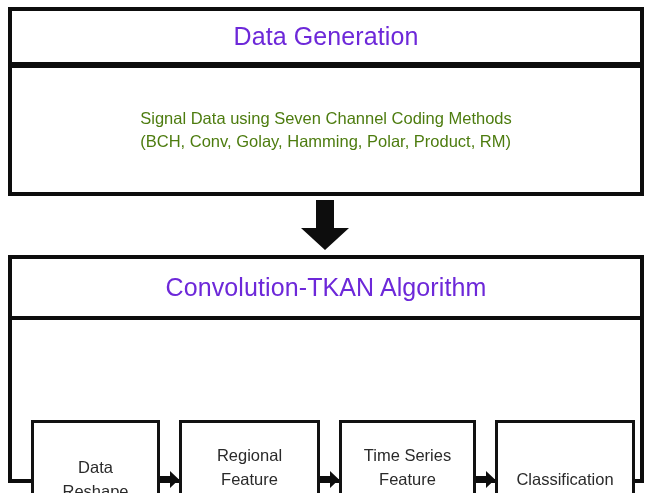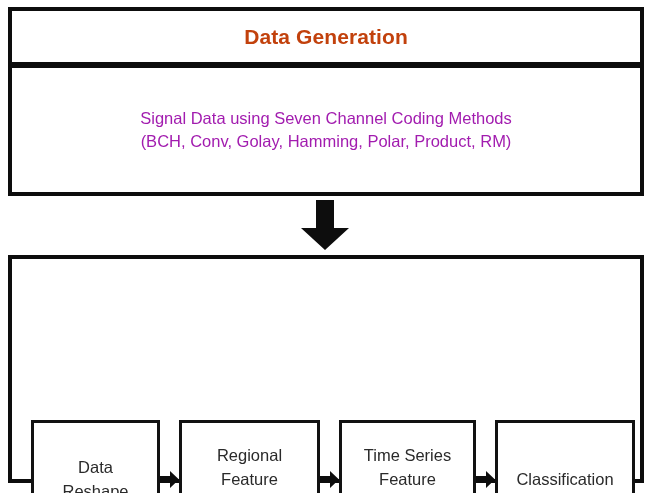--- a/index.html
+++ b/index.html
@@ -53,25 +53,25 @@
   }
   #panel-data-generation .panel-header {
     height: 57px;
     border-bottom: 6px solid #0d0d0d;
   }
   #panel-algorithm .panel-header {
     height: 61px;
     border-bottom: 4px solid #0d0d0d;
   }
   .panel-title {
-    font-weight: bold;
-    font-size: 21px;
+    font-weight: normal;
+    font-size: 25px;
     letter-spacing: 0.1px;
     line-height: 1.1;
-    color: #c2410c;
+    color: #6d28d9;
     white-space: nowrap;
   }
 
   .panel-body {
     position: absolute;
     left: 0;
     right: 0;
     bottom: 0;
     display: flex;
     align-items: center;
@@ -79,24 +79,23 @@
     box-sizing: border-box;
   }
   #panel-data-generation .panel-body {
     top: 57px;
   }
   #panel-algorithm .panel-body {
     top: 69px;
   }
 
   .body-text {
-    text-align: center;
     font-size: 16.5px;
     line-height: 1.42;
-    color: #a21caf;
+    color: #4d7c0f;
     white-space: pre-line;
   }
 
   
   #flow-arrow-down {
     position: absolute;
     left: 299px;
     top: 200px;
     width: 52px;
     height: 50px;
@@ -157,20 +156,23 @@
       <div class="body-text">Signal Data using Seven Channel Coding Methods
 (BCH, Conv, Golay, Hamming, Polar, Product, RM)</div>
     </div>
   </div>
 
   <svg id="flow-arrow-down" viewBox="0 0 52 50" aria-hidden="true">
     <polygon points="17,0 35,0 35,28 50,28 26,50 2,28 17,28" fill="#0d0d0d"></polygon>
   </svg>
 
   <div class="panel" id="panel-algorithm">
+    <div class="panel-header">
+      <div class="panel-title">Convolution-TKAN Algorithm</div>
+    </div>
 
     <div class="panel-body">
       <div class="pipeline">
 
         <div class="step-box" id="step-box-0">
           <div class="step-label">Data
 Reshape</div>
         </div>
 
         <svg class="step-arrow" viewBox="0 0 19 17" aria-hidden="true">

